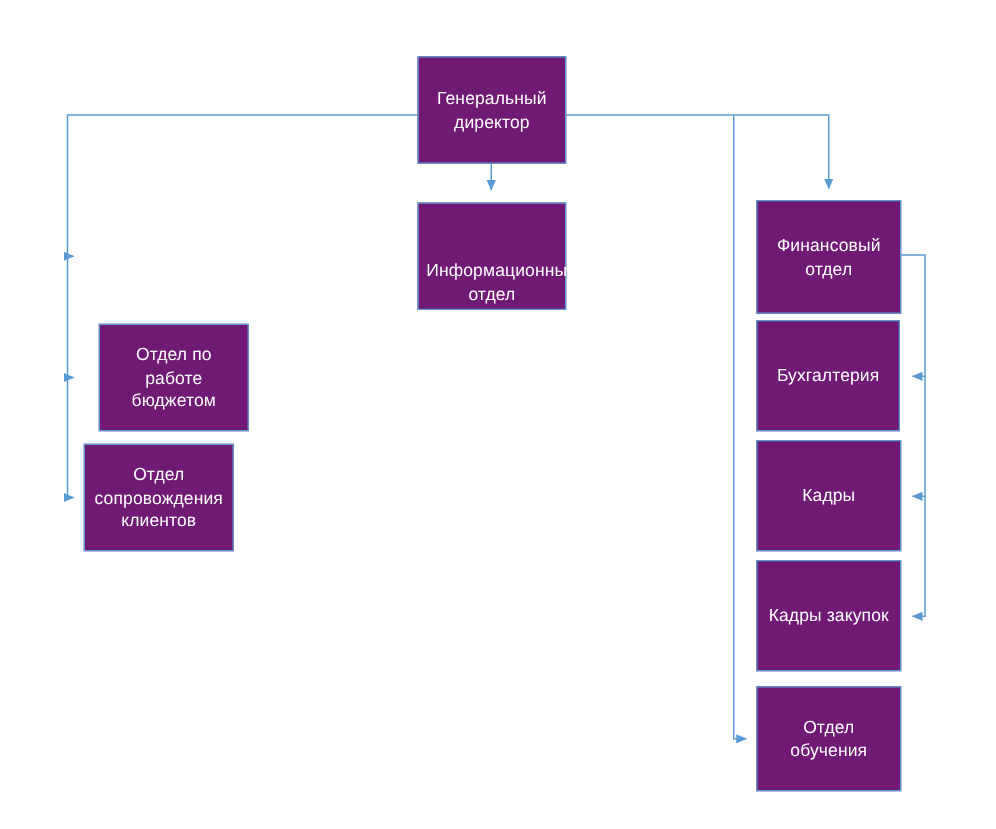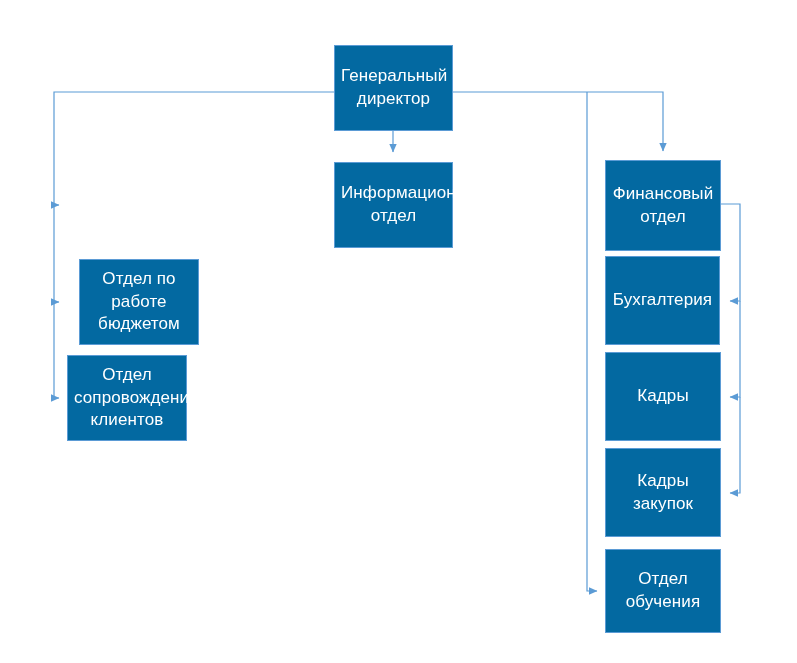--- a/index.html
+++ b/index.html
@@ -14,28 +14,28 @@
   #canvas {
     position: relative;
     width: 797px;
     height: 663px;
     background: #ffffff;
     overflow: hidden;
   }
   .node {
     position: absolute;
     box-sizing: border-box;
-    background: #0369a1;
+    background: #701a75;
     border: 1px solid #5b9bd5;
     color: #ffffff;
     display: flex;
     align-items: center;
     justify-content: center;
     text-align: center;
-    font-size: 17px;
+    font-size: 14px;
     line-height: 1.35;
     letter-spacing: 0.1px;
     padding: 2px 6px;
     z-index: 2;
   }
   .node .node-label {
     display: block;
     width: 100%;
     white-space: pre-line;
   }
@@ -96,21 +96,21 @@
     <span class="node-label">Отдел по работе
 бюджетом</span>
   </div>
 
   <div class="node" style="left:67px;top:355px;width:120px;height:86px;">
     <span class="node-label">Отдел
 сопровождения
 клиентов</span>
   </div>
 
-  <div class="node" style="left:334px;top:162px;width:119px;height:86px;">
+  <div class="node" style="left:334px;top:162px;width:119px;height:86px;align-items:flex-end;">
     <span class="node-label">Информационный
 отдел</span>
   </div>
 
   <div class="node" style="left:605px;top:160px;width:116px;height:91px;">
     <span class="node-label">Финансовый отдел</span>
   </div>
 
   <div class="node" style="left:605px;top:256px;width:115px;height:89px;">
     <span class="node-label">Бухгалтерия</span>

